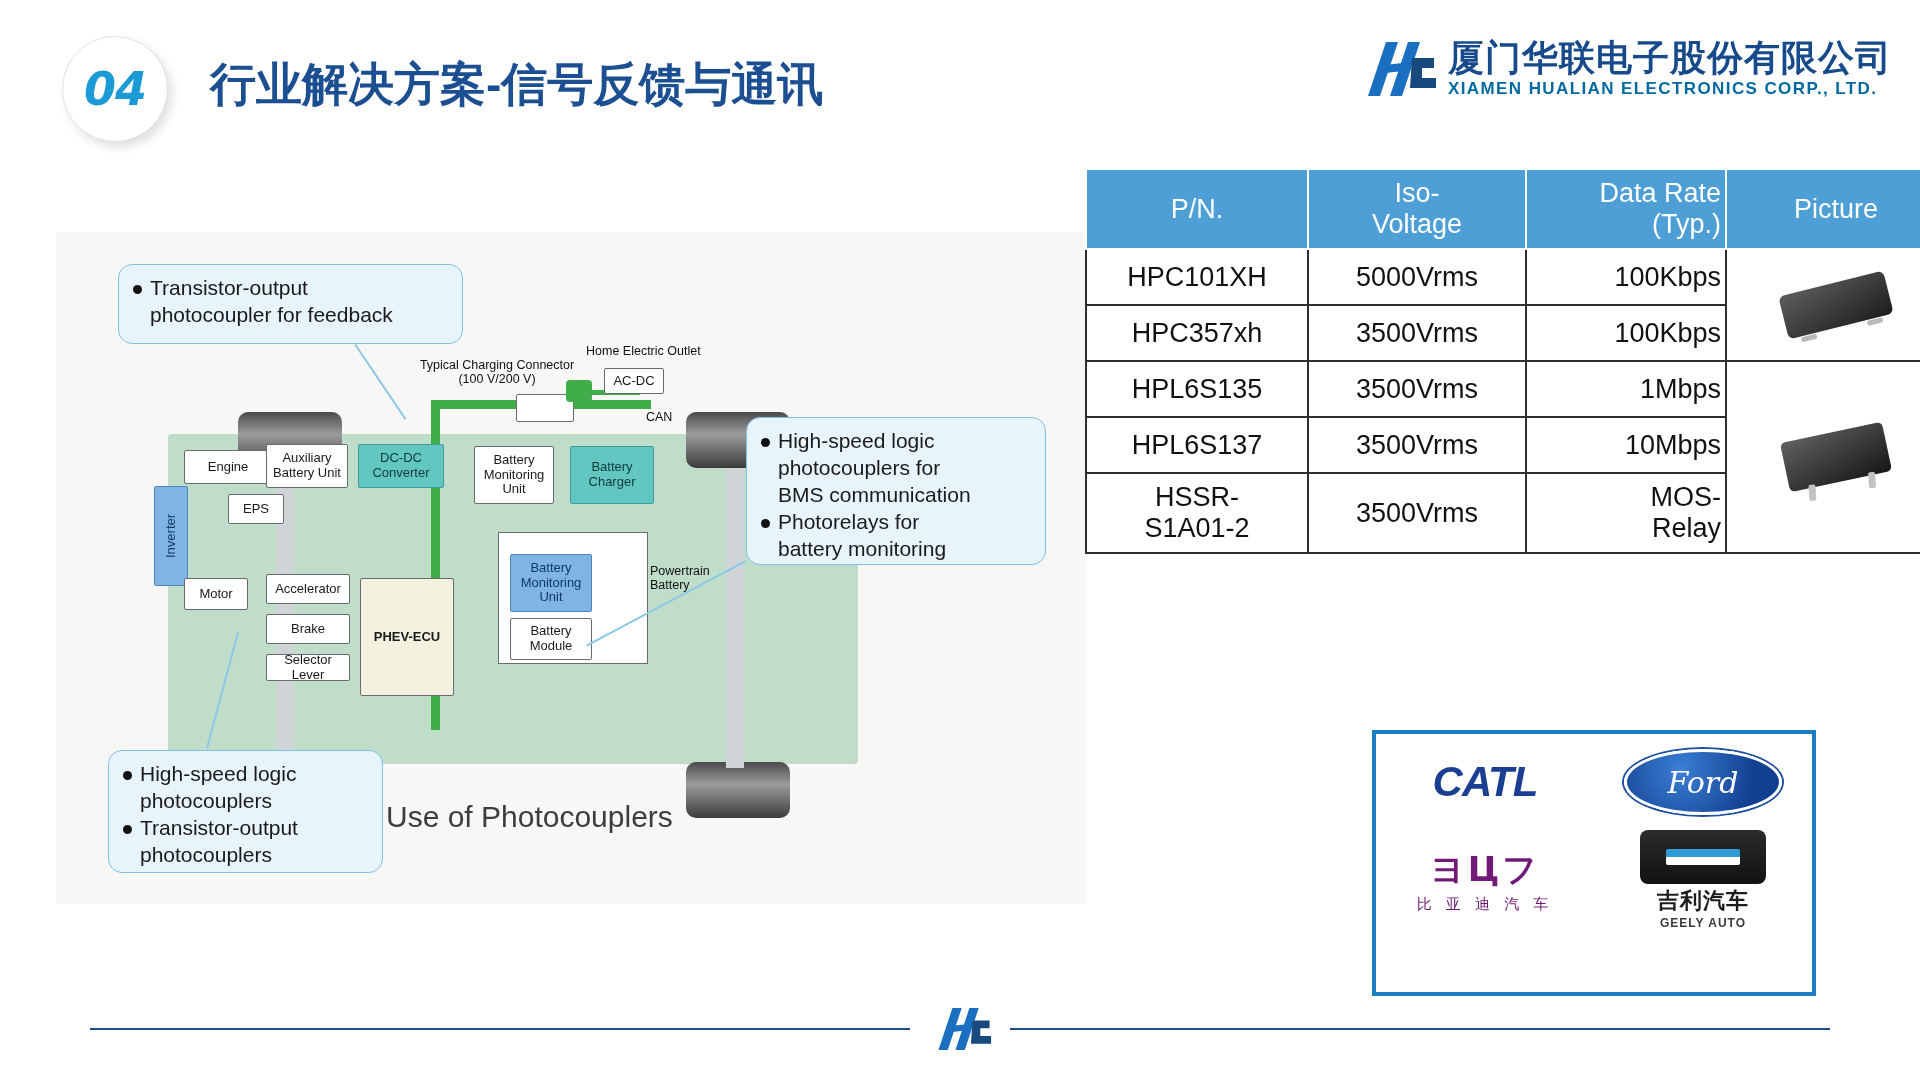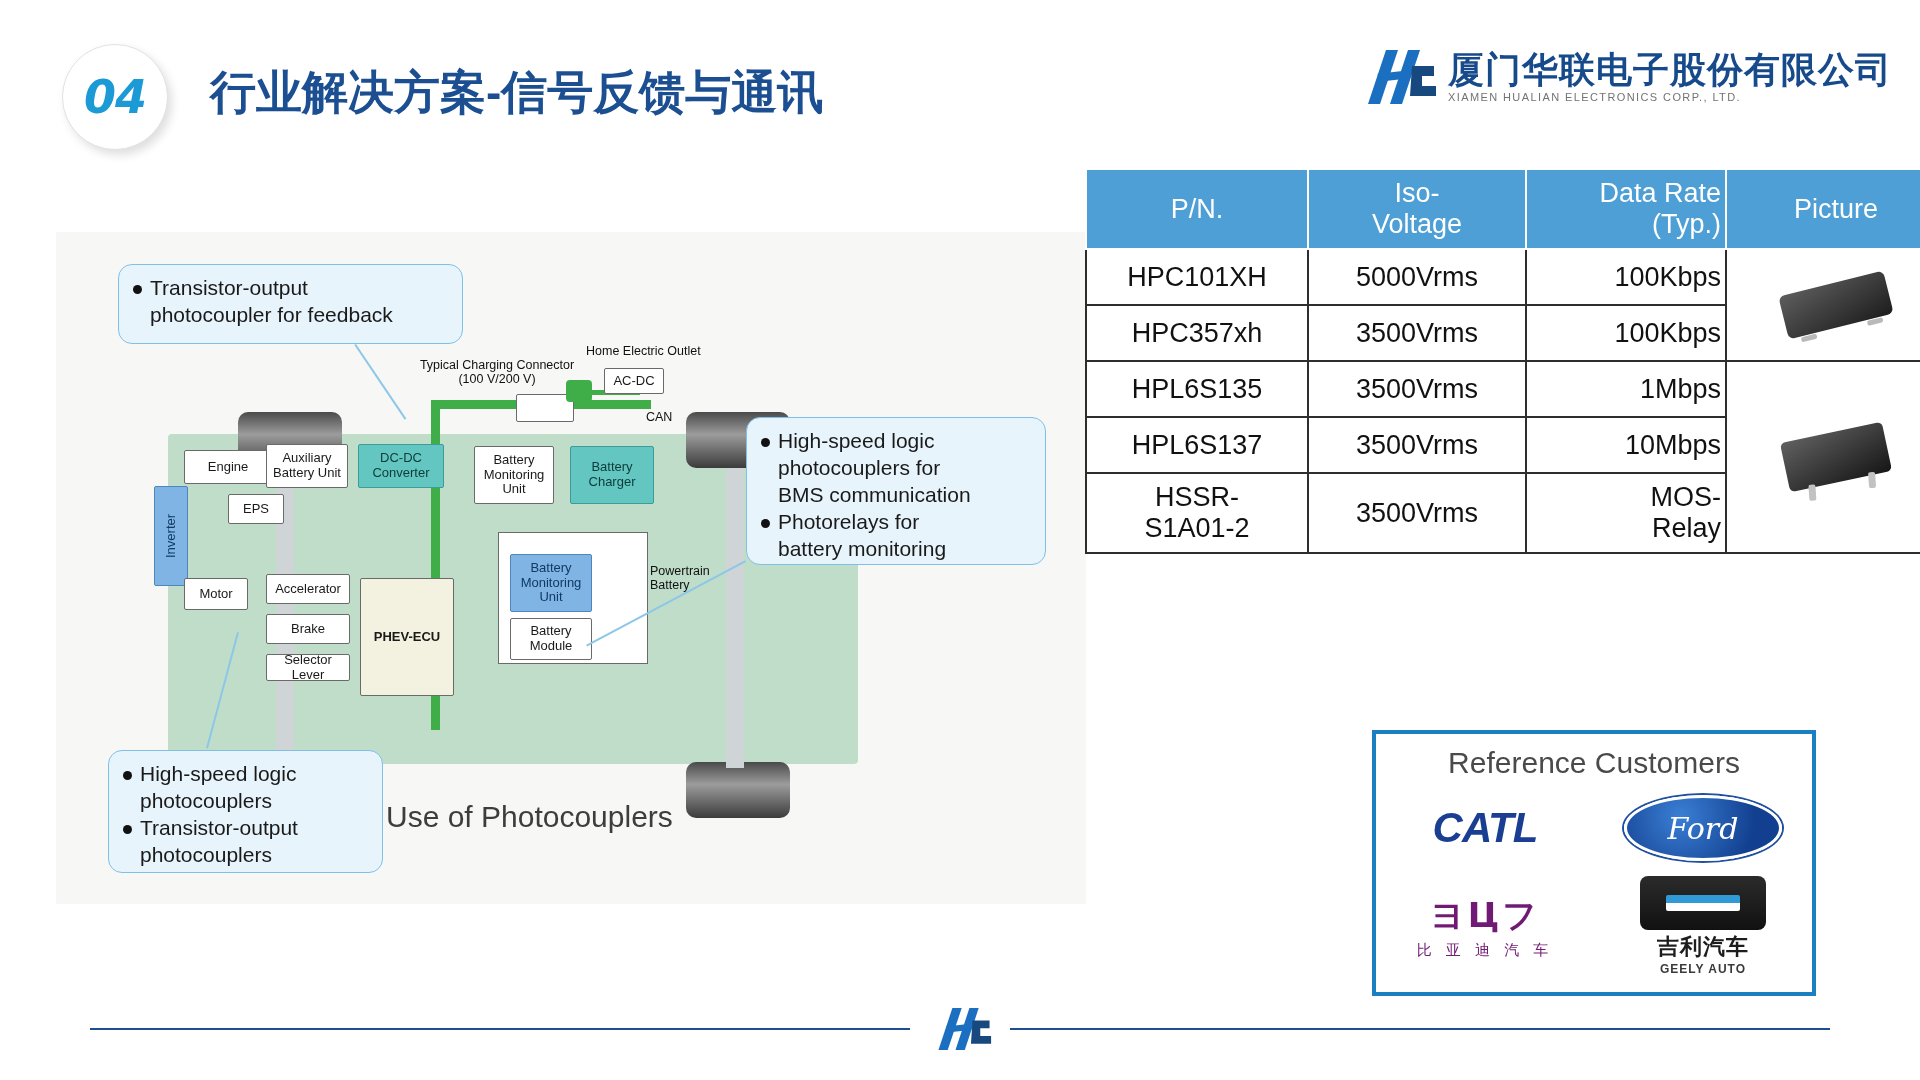--- a/index.html
+++ b/index.html
@@ -11,21 +11,21 @@
     height: 1080px;
     background: #ffffff;
     font-family: "Liberation Sans", sans-serif;
     overflow: hidden;
     position: relative;
   }
 
   
   #header {
     position: absolute;
-    left: 0; top: 16px;
+    left: 0; top: 8px;
     width: 1920px;
     height: 150px;
   }
   #slide-number-badge {
     position: absolute;
     left: 62px;
     top: 28px;
     width: 104px;
     height: 104px;
     border-radius: 50%;
@@ -77,23 +77,23 @@
   }
   #logo-cn {
     font-size: 36px;
     font-weight: bold;
     color: #174a8b;
     letter-spacing: 1px;
     line-height: 1.05;
     white-space: nowrap;
   }
   #logo-en {
-    font-size: 11px;
-    font-weight: normal;
-    color: #737373;
+    font-size: 17px;
+    font-weight: bold;
+    color: #0369a1;
     letter-spacing: 1.4px;
     white-space: nowrap;
     margin-top: 2px;
   }
 
   
   #diagram-panel {
     position: absolute;
     left: 56px;
     top: 232px;
@@ -592,21 +592,20 @@
       <td style="white-space:pre-line;">HSSR-
 S1A01-2</td>
       <td>3500Vrms</td>
       <td style="white-space:pre-line;">MOS-
 Relay</td>
     </tr>
   </tbody>
 </table>
 
 <div id="reference-box">
-  <div id="reference-title">Reference Customers</div>
   <div id="customer-grid">
     <div class="logo-catl">CATL</div>
     <div class="logo-ford">Ford</div>
     <div class="logo-byd">
       <div class="byd-mark">ヨЦフ</div>
       <div class="byd-cn">比 亚 迪 汽 车</div>
     </div>
     <div class="logo-geely">
       <div class="geely-mark">
           <i></i>

